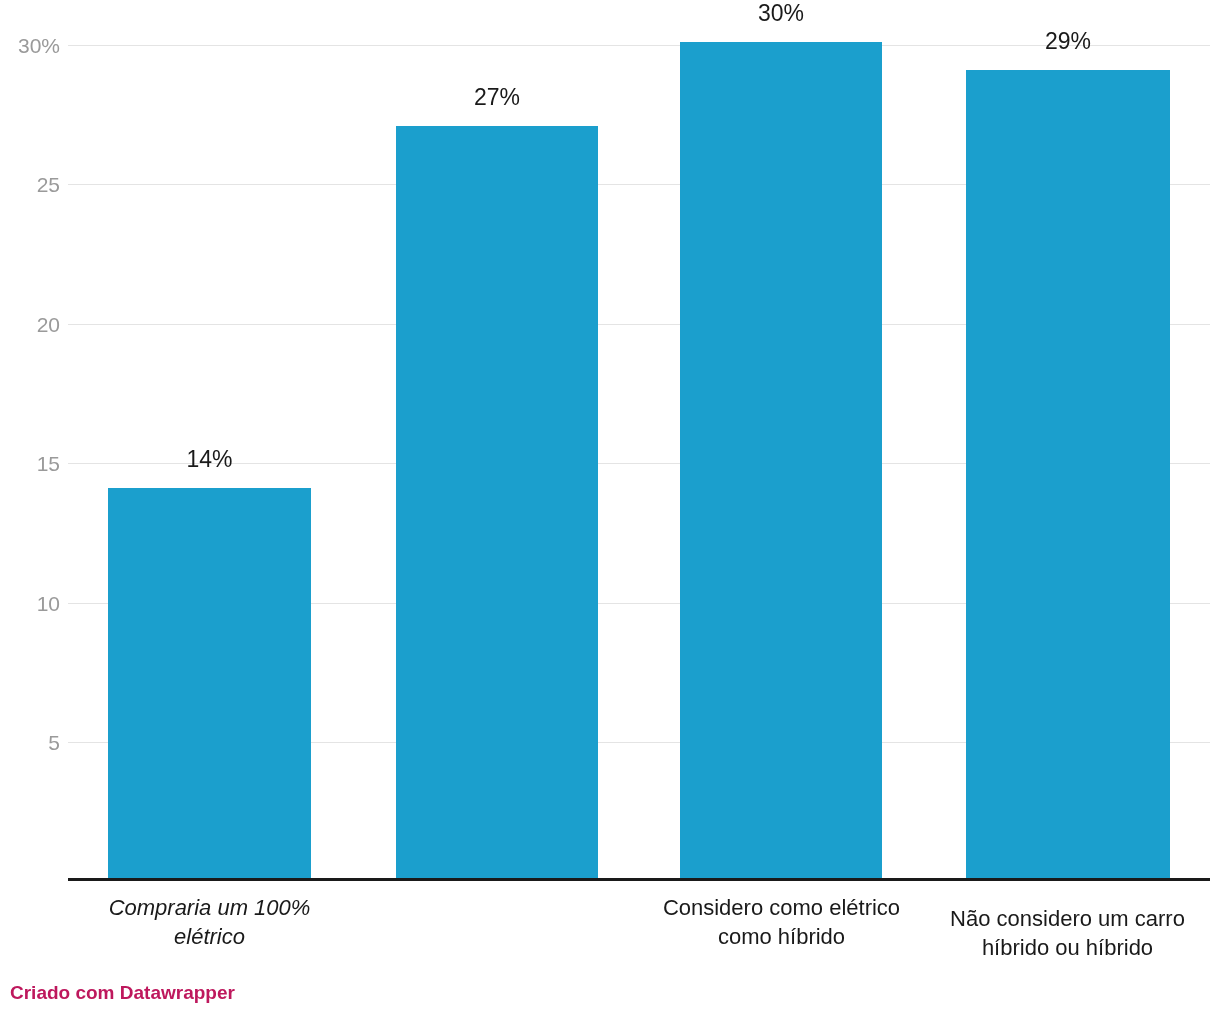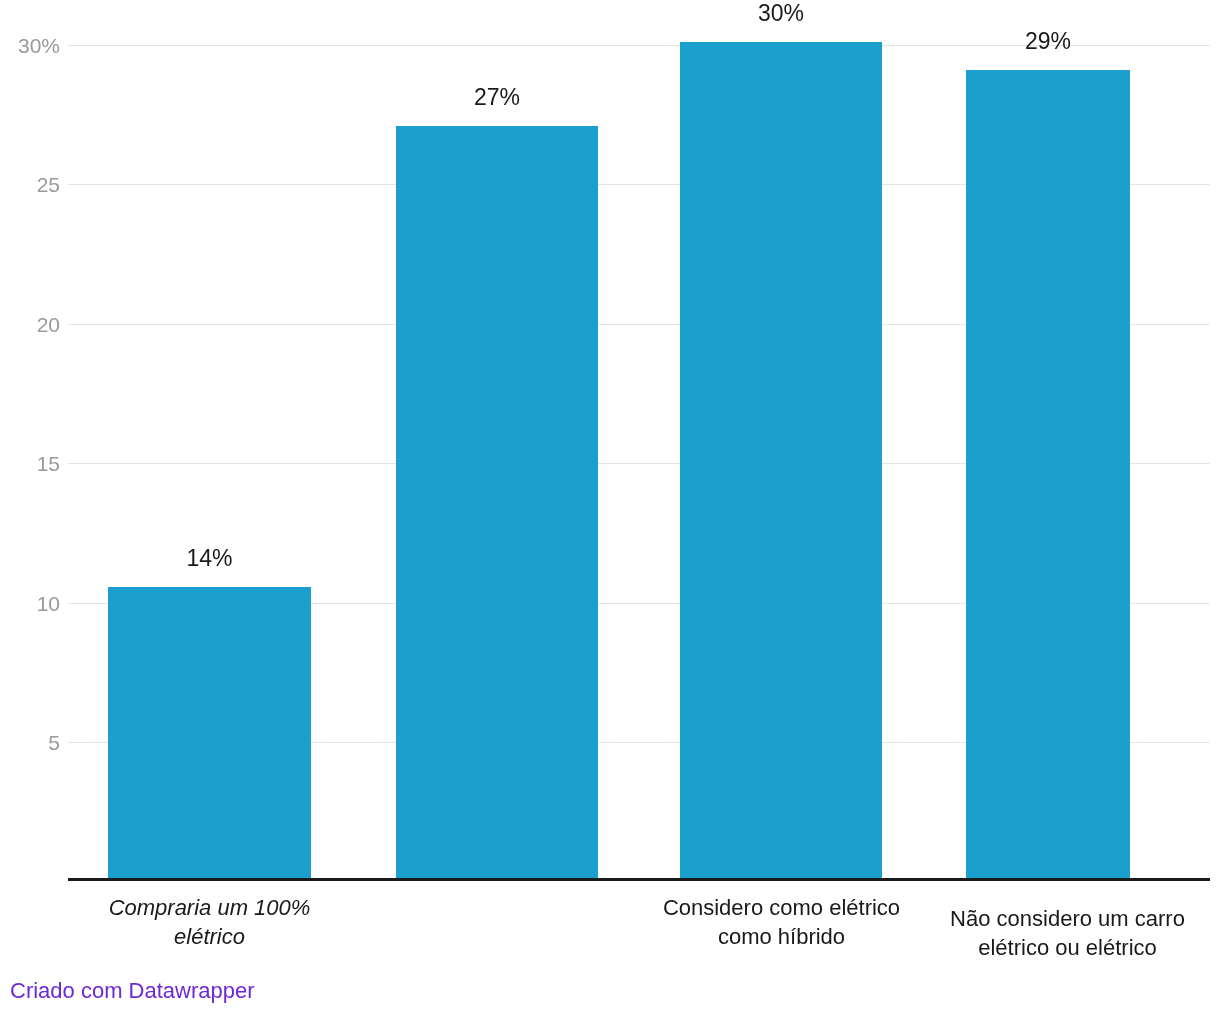--- a/index.html
+++ b/index.html
@@ -92,23 +92,24 @@
     font-size: 22px;
     line-height: 1.32;
     color: #1a1a1a;
   }
 
   
   .footer {
     position: absolute;
     left: 10px;
     bottom: 18px;
-    font-size: 22px;
-    color: #6d28d9;
+    font-size: 19px;
+    color: #be185d;
     line-height: 1;
+    font-weight: bold;
   }
 </style>
 </head>
 <body>
 
 <div id="chart-root">
 
   <div class="plot">
 
     <div class="gridline" style="top:45px;"></div>
@@ -122,54 +123,54 @@
 
     <div class="gridline" style="top:463px;"></div>
     <div class="tick-label" style="top:463px;">15</div>
 
     <div class="gridline" style="top:603px;"></div>
     <div class="tick-label" style="top:603px;">10</div>
 
     <div class="gridline" style="top:742px;"></div>
     <div class="tick-label" style="top:742px;">5</div>
 
-    <div class="bar" style="left:108px; width:203px; height:291px; bottom:12px;">
+    <div class="bar" style="left:108px; width:203px; height:390px; bottom:12px;">
       <div class="bar-rect" style="background:#1b9fcd;"></div>
       <div class="bar-value" style="top:-40px;">14%</div>
     </div>
 
     <div class="bar" style="left:396px; width:202px; height:752px; bottom:12px;margin-top:21px;">
       <div class="bar-rect" style="background:#1b9fcd;"></div>
       <div class="bar-value" style="top:-40px;">27%</div>
     </div>
 
     <div class="bar" style="left:680px; width:202px; height:836px; bottom:12px;">
       <div class="bar-rect" style="background:#1b9fcd;"></div>
       <div class="bar-value" style="top:-40px;">30%</div>
     </div>
 
-    <div class="bar" style="left:966px; width:164px; height:808px; bottom:12px;">
+    <div class="bar" style="left:966px; width:204px; height:808px; bottom:12px;">
       <div class="bar-rect" style="background:#1b9fcd;"></div>
       <div class="bar-value" style="top:-40px;">29%</div>
     </div>
 
     <div class="baseline" style="bottom:9px;"></div>
   </div>
 
   <div class="cat-label" style="left:72px; width:275px;font-style:italic;">
     <div>Compraria um 100%</div>
     <div>elétrico</div>
   </div>
 
 
   <div class="cat-label" style="left:644px; width:275px;">
     <div>Considero como elétrico</div>
     <div>como híbrido</div>
   </div>
 
   <div class="cat-label" style="left:930px; width:275px;margin-top:11px;">
     <div>Não considero um carro</div>
-    <div>elétrico ou elétrico</div>
+    <div>híbrido ou híbrido</div>
   </div>
 
   <div class="footer">Criado com Datawrapper</div>
 
 </div>
 
 </body></html>

